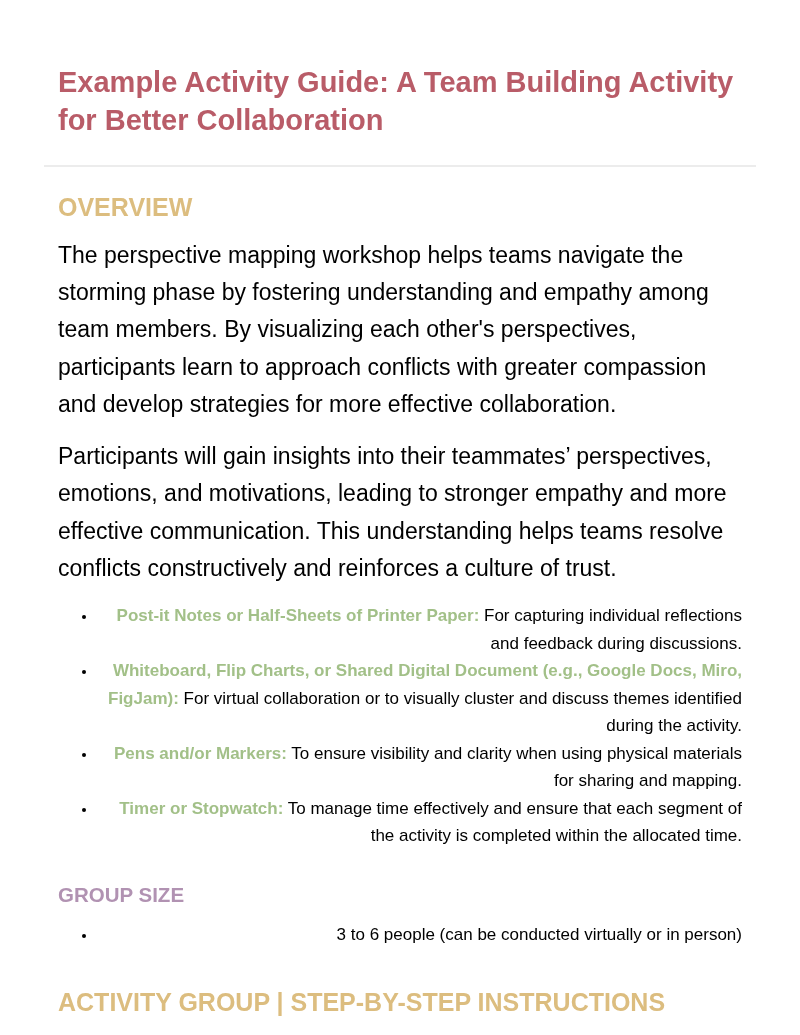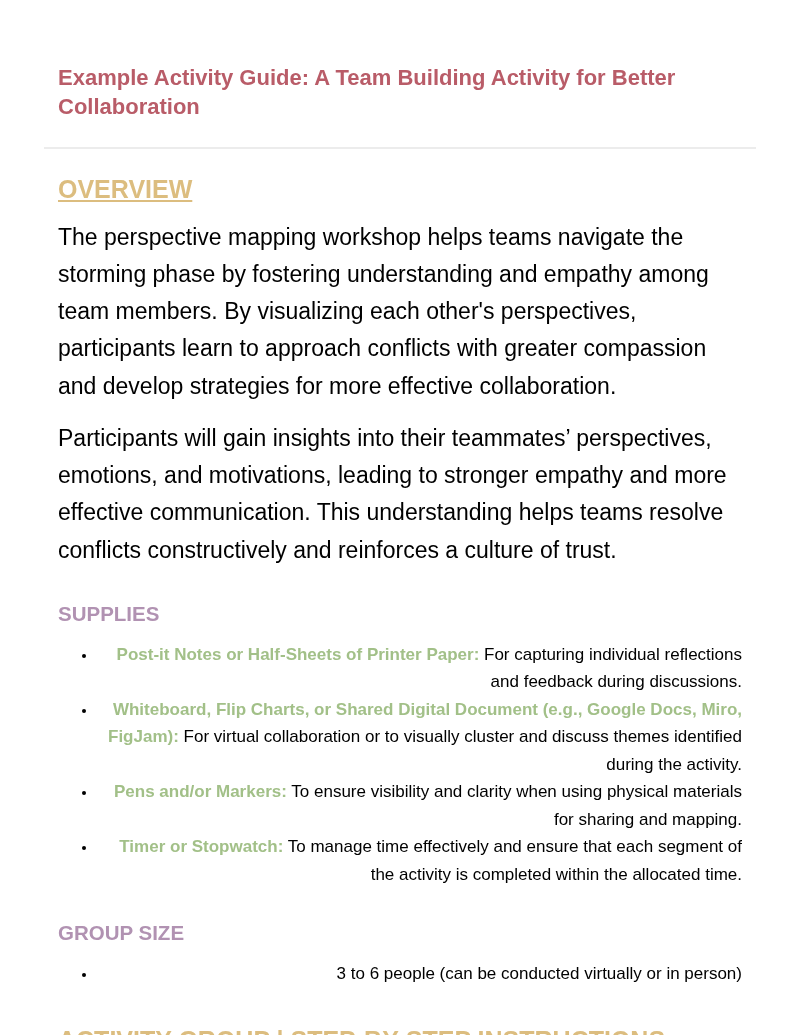--- a/index.html
+++ b/index.html
@@ -15,37 +15,36 @@
     color: #000000;
     -webkit-font-smoothing: antialiased;
   }
   .page {
     box-sizing: border-box;
     width: 800px;
     padding: 64px 58px 40px 58px;
   }
   .doc-title {
     margin: 0;
-    font-size: 22px;
+    font-size: 29px;
     line-height: 1.30;
     font-weight: bold;
     color: #b95c68;
   }
   .divider {
     border: none;
     border-top: 2px solid #ececec;
     margin: 26px -14px 0 -14px;
   }
   .h-gold {
     margin: 27px 0 0 0;
     font-size: 25px;
     line-height: 1.1;
     font-weight: bold;
     color: #dcbd7f;
-    text-decoration: underline;
   }
   .h-gold.bottom {
     margin-top: 40px;
   }
   .h-mauve {
     margin: 33px 0 0 0;
     font-size: 20.5px;
     line-height: 1.15;
     font-weight: bold;
     color: #b192b2;
@@ -85,21 +84,20 @@
 
   <hr class="divider">
 
   <h2 class="h-gold">OVERVIEW</h2>
 
   <p class="body-text">The perspective mapping workshop helps teams navigate the storming phase by fostering understanding and empathy among team members. By visualizing each other's perspectives, participants learn to approach conflicts with greater compassion and develop strategies for more effective collaboration.</p>
 
 
   <p class="body-text">Participants will gain insights into their teammates’ perspectives, emotions, and motivations, leading to stronger empathy and more effective communication. This understanding helps teams resolve conflicts constructively and reinforces a culture of trust.</p>
 
-  <h3 class="h-mauve">SUPPLIES</h3>
 
   <ul class="doc-list" id="supplies-list">
       <li><span class="lead">Post-it Notes or Half-Sheets of Printer Paper:</span> For capturing individual reflections and feedback during discussions.</li>
       <li><span class="lead">Whiteboard, Flip Charts, or Shared Digital Document (e.g., Google Docs, Miro, FigJam):</span> For virtual collaboration or to visually cluster and discuss themes identified during the activity.</li>
       <li><span class="lead">Pens and/or Markers:</span> To ensure visibility and clarity when using physical materials for sharing and mapping.</li>
       <li><span class="lead">Timer or Stopwatch:</span> To manage time effectively and ensure that each segment of the activity is completed within the allocated time.</li>
     </ul>
 
   <h3 class="h-mauve">GROUP SIZE</h3>
 

